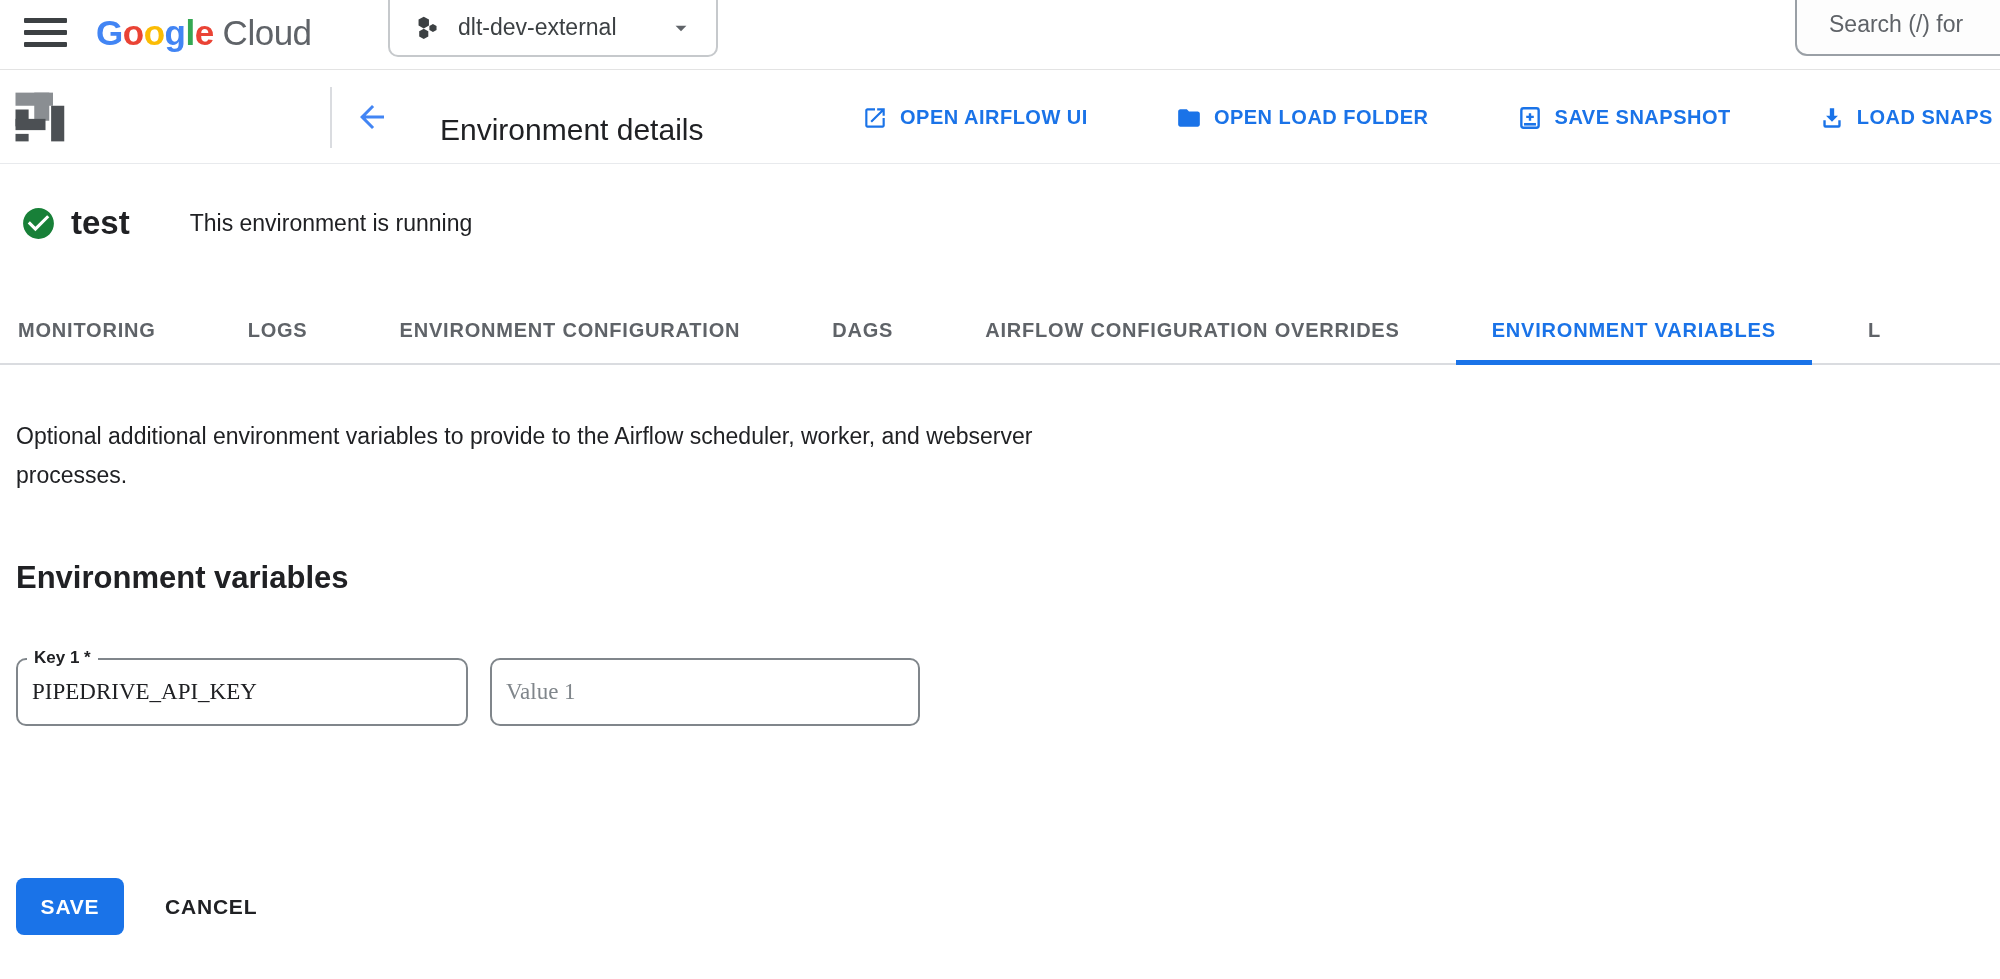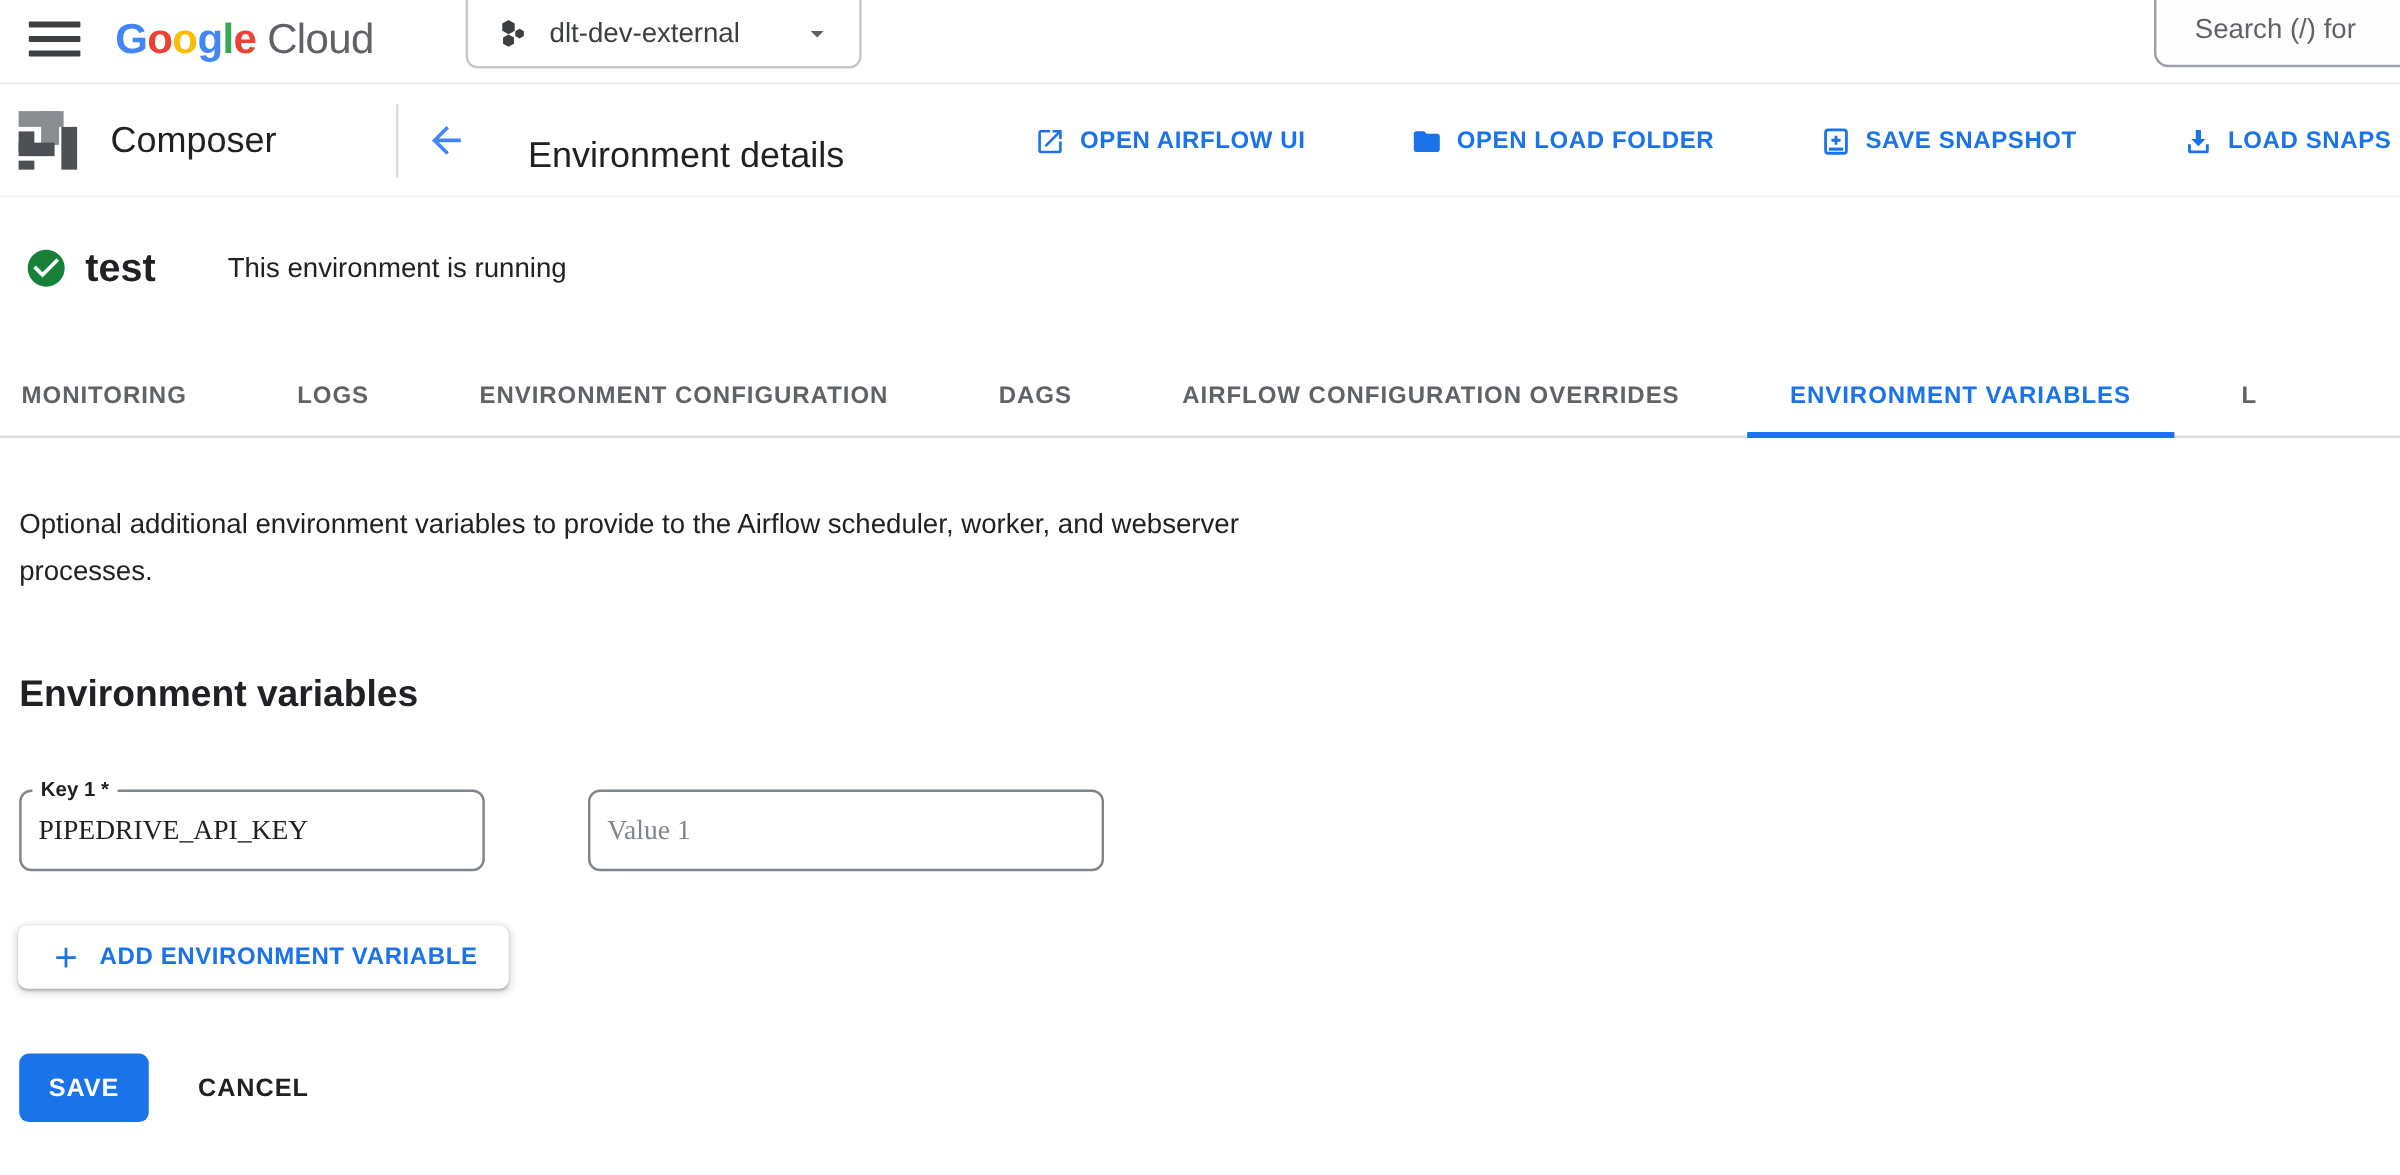--- a/index.html
+++ b/index.html
@@ -56,21 +56,21 @@
   .tabs{position:absolute;left:-18px;top:300px;height:65px;display:flex;gap:20px;z-index:1;}
   .tab{
     display:flex;align-items:center;padding:0 36px;font-size:20px;font-weight:700;letter-spacing:0.8px;
     color:var(--text_gray,#5f6368);border-bottom:5px solid transparent;cursor:pointer;white-space:nowrap;
   }
   .tab.active{color:var(--blue,#1a73e8);border-bottom-color:var(--blue,#1a73e8);}
   
   .description{position:absolute;left:16px;top:417px;width:1020px;font-size:23px;line-height:39px;color:var(--text_dark,#202124);}
   .section-title{position:absolute;left:16px;top:560px;font-size:31px;font-weight:700;color:var(--text_dark,#202124);}
   .field{position:absolute;top:658px;height:68px;border:2px solid var(--field_border,#80868b);border-radius:10px;background:#fff;display:flex;align-items:center;}
-  .field.key{left:16px;width:388px;}
+  .field.key{left:16px;width:452px;}
   .field.value{left:490px;width:430px;}
   .field .float-label{
     position:absolute;top:-12px;left:9px;background:#fff;padding:0 7px;
     font-size:17px;font-weight:700;color:var(--text_dark,#202124);line-height:20px;
   }
   .field input{
     width:100%;height:100%;border:none;outline:none;background:transparent;border-radius:10px;
     font-family:Liberation Serif, serif;font-size:23px;color:var(--text_dark,#202124);padding:0 14px;
   }
   .field input::placeholder{color:var(--field_border,#80868b);opacity:1;}
@@ -137,21 +137,20 @@
     <span class="composer-logo icon">
       <svg width="60" height="62" viewBox="0 0 64 64">
         <rect x="8" y="6" width="40" height="14" fill="#8a8e92"></rect>
         <rect x="28" y="6" width="16" height="30" fill="#8a8e92"></rect>
         <rect x="46" y="20" width="14" height="38" fill="#4c5054"></rect>
         <rect x="8" y="24" width="14" height="18" fill="#4c5054"></rect>
         <rect x="8" y="34" width="32" height="12" fill="#4c5054"></rect>
         <rect x="8" y="50" width="14" height="8" fill="#4c5054"></rect>
       </svg>
     </span>
-    <div class="product-name">Composer</div>
     <div class="vdivider"></div>
     <div class="back-btn">
       <span class="icon">
         <svg width="36" height="36" viewBox="0 0 24 24">
             <path fill="#4285f4" d="M20 11H7.83l5.59-5.59L12 4l-8 8 8 8 1.41-1.41L7.83 13H20v-2z"></path>
           </svg>
       </span>
     </div>
     <div class="page-title">Environment details</div>
 
@@ -220,25 +219,17 @@
   <h2 class="section-title">Environment variables</h2>
 
   <div class="field key">
     <span class="float-label">Key 1 *</span>
     <input type="text" value="PIPEDRIVE_API_KEY" style="">
   </div>
   <div class="field value">
     <input type="text" placeholder="Value 1" style="">
   </div>
 
-  <div class="add-var-btn">
-    <span class="icon">
-      <svg width="28" height="28" viewBox="0 0 24 24">
-          <path fill="#1a73e8" d="M19 13h-6v6h-2v-6H5v-2h6V5h2v6h6v2z"></path>
-        </svg>
-    </span>
-    <span>ADD ENVIRONMENT VARIABLE</span>
-  </div>
 
   <div class="save-btn">SAVE</div>
   <div class="cancel-btn">CANCEL</div>
 
 </div>
 
 </body></html>

